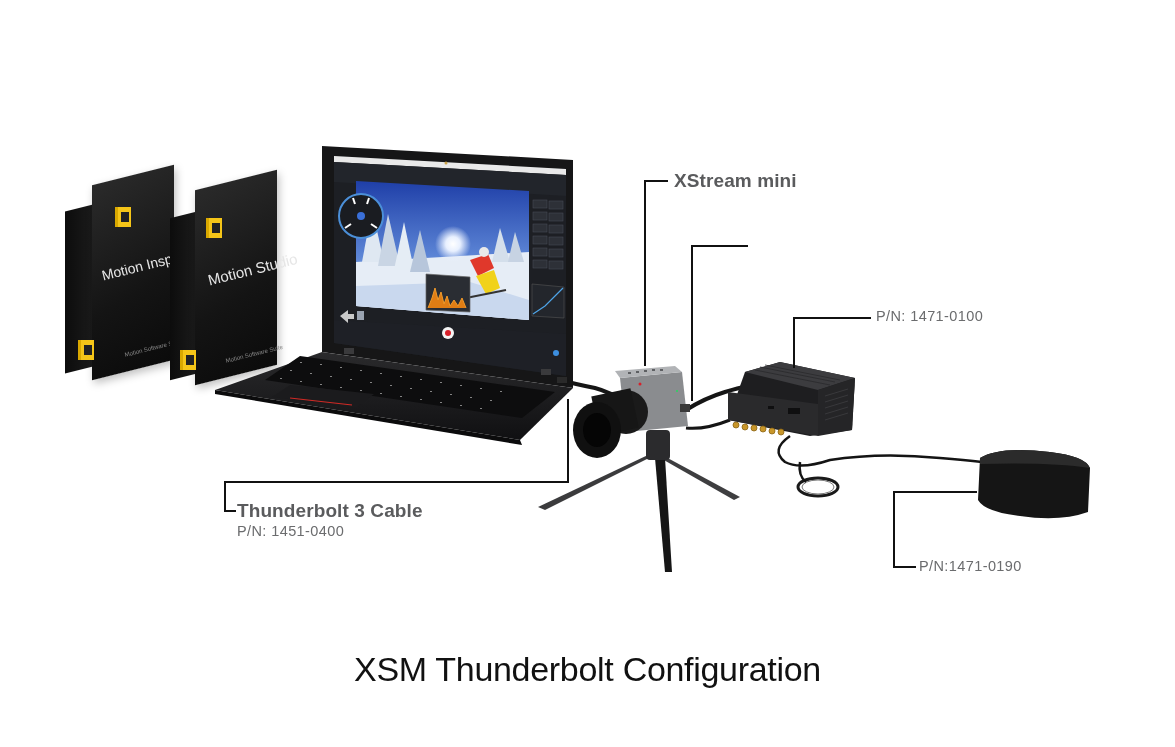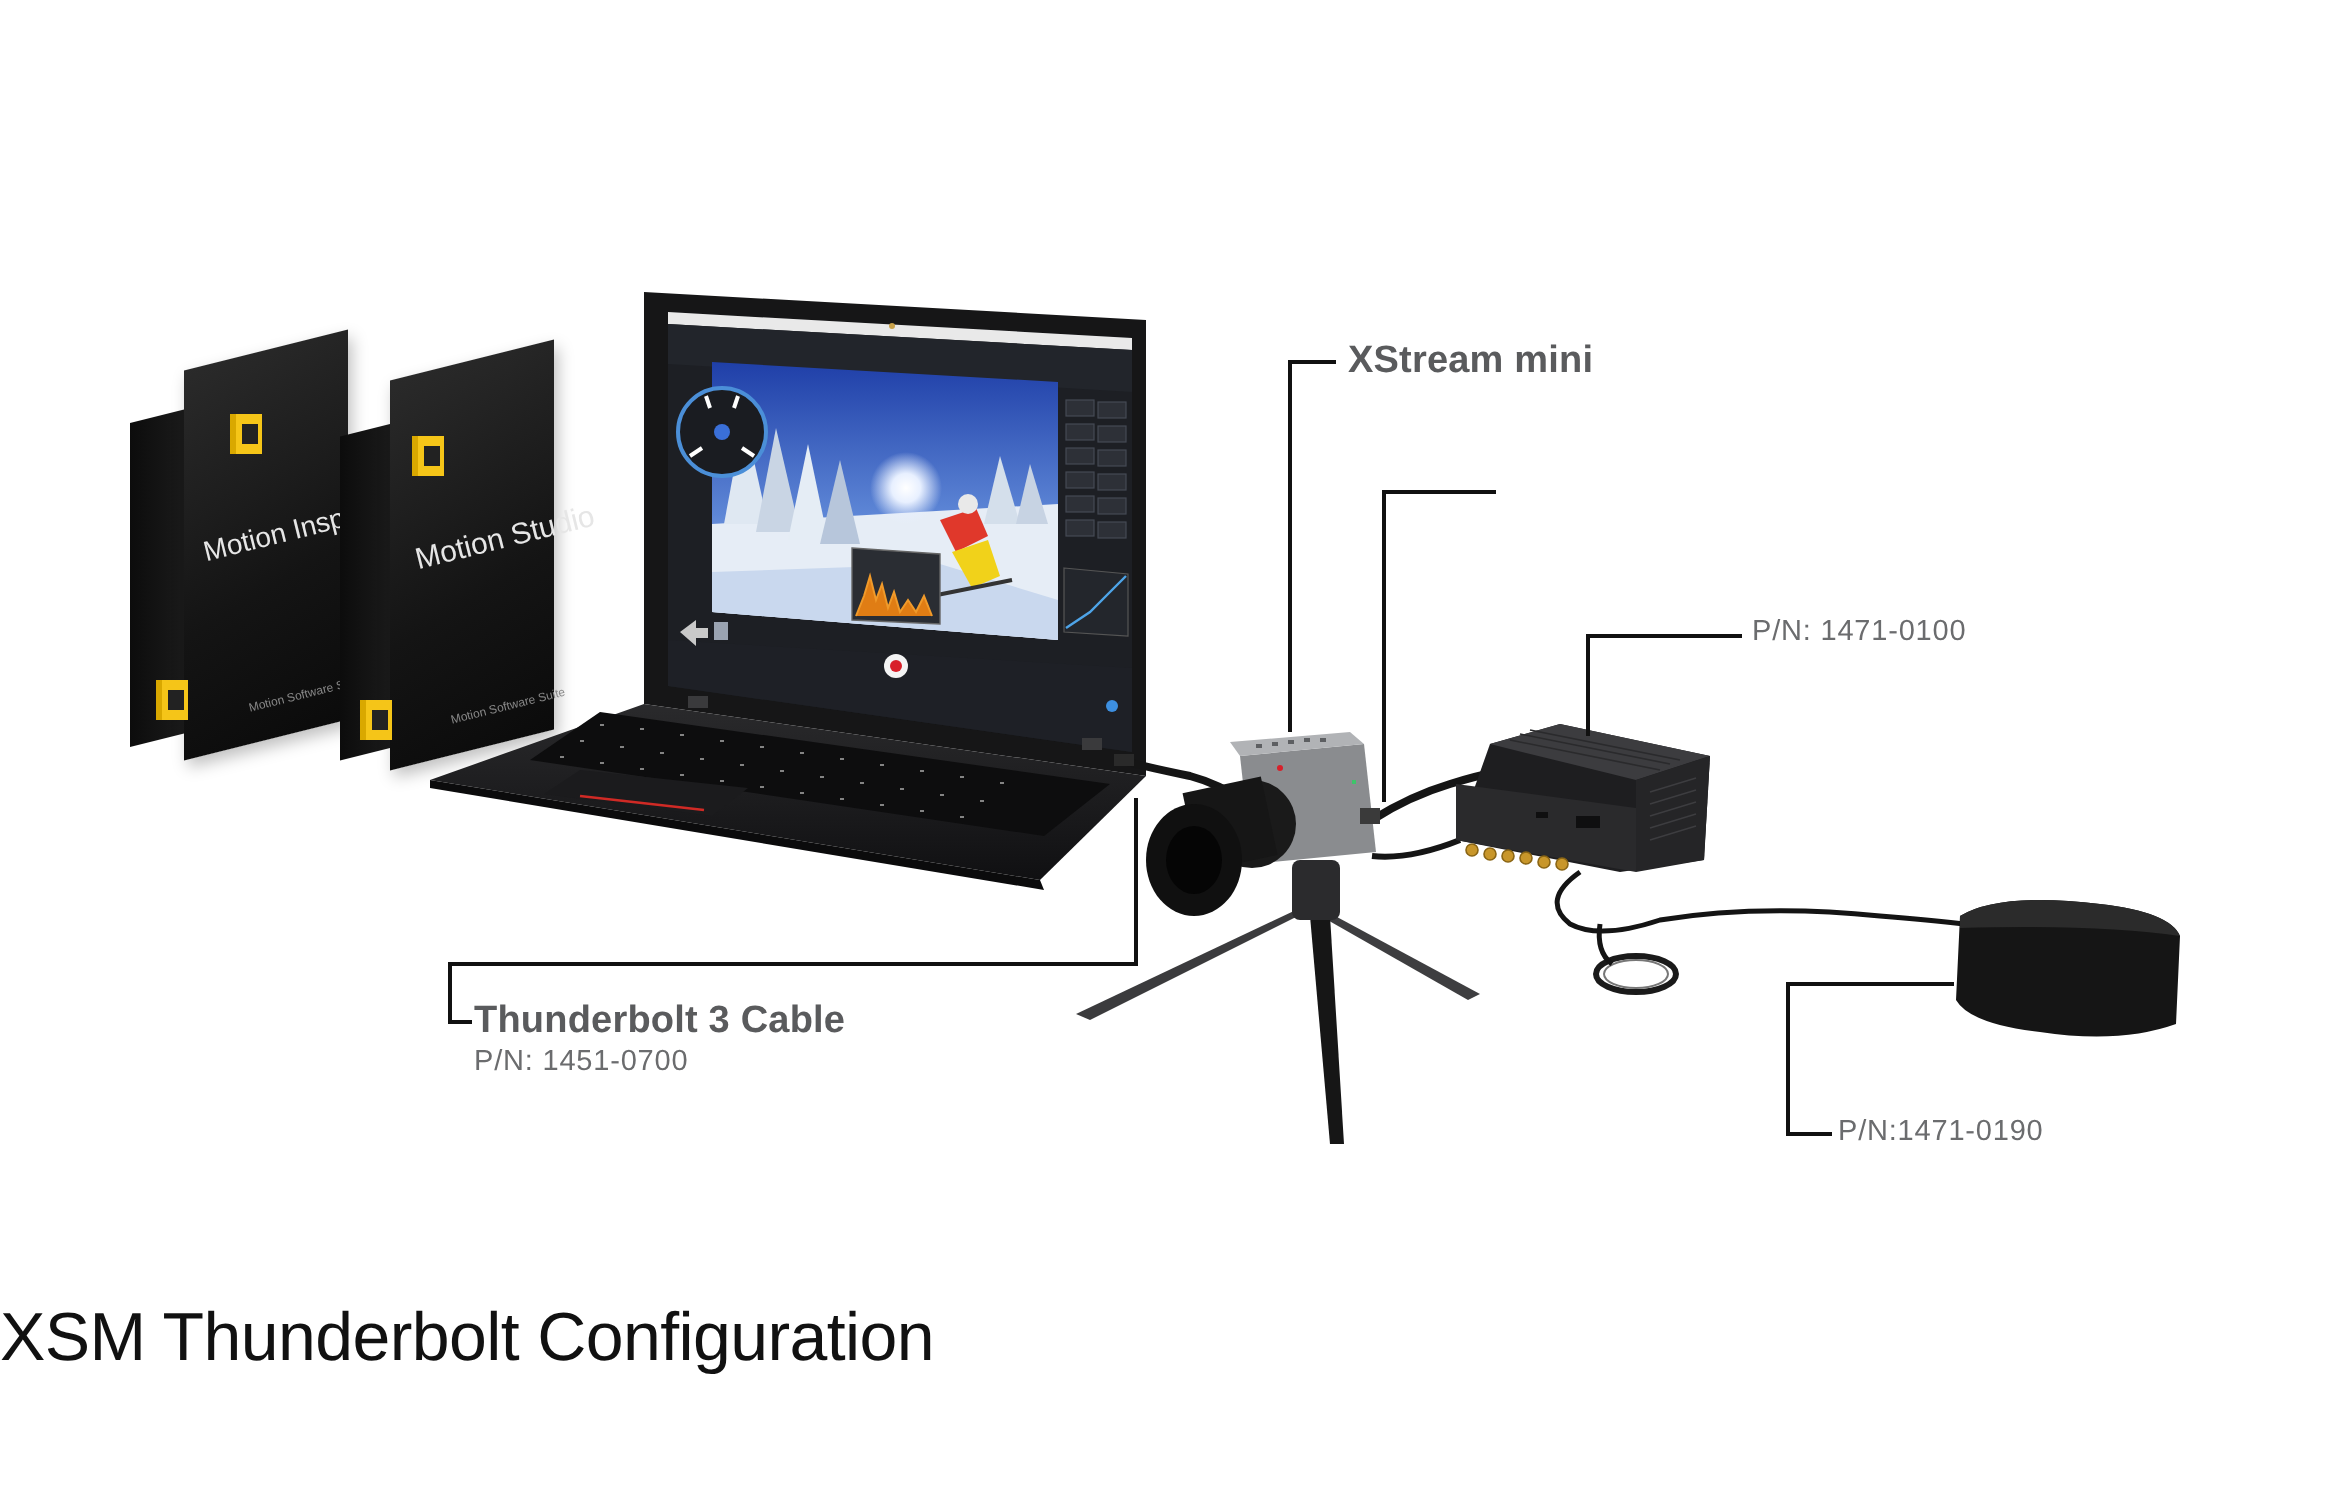--- a/index.html
+++ b/index.html
@@ -18,21 +18,21 @@
     display: block; font-family: "Liberation Sans", sans-serif;
     font-size: 14.5px; color: #6b6c6e; line-height: 18px; letter-spacing: 0.4px;
   }
 
   
   .line { position: absolute; background: #111; }
   .h { height: 2px; }
   .v { width: 2px; }
 
   .caption {
-    position: absolute; left: 0; width: 1175px; top: 650px; text-align: left;
+    position: absolute; left: 0; width: 1175px; top: 650px; text-align: center;
     font-family: "Liberation Sans", sans-serif; font-size: 34px; color: #111; letter-spacing: -0.3px;
   }
 
   
   .box {
     position: absolute; background: linear-gradient(160deg, #2a2a2a 0%, #141414 60%, #0b0b0b 100%);
     box-shadow: 2px 4px 8px rgba(0,0,0,0.25);
   }
   .box-side {
     position: absolute; background: linear-gradient(90deg, #0c0c0c, #1b1b1b);
@@ -297,21 +297,21 @@
     <span class="name">XStream mini</span>
   </div>
 
 
   <div class="label" style="left:876px; top:307px;">
     <span class="pn">P/N: 1471-0100</span>
   </div>
 
   <div class="label" style="left:237px; top:500px;">
     <span class="name">Thunderbolt 3 Cable</span>
-    <span class="pn">P/N: 1451-0700</span>
+    <span class="pn">P/N: 1451-0400</span>
   </div>
 
   <div class="label" style="left:919px; top:557px;">
     <span class="pn">P/N:1471-0190</span>
   </div>
 
   <div class="caption">XSM Thunderbolt Configuration</div>
 </div>
 
 </body></html>

